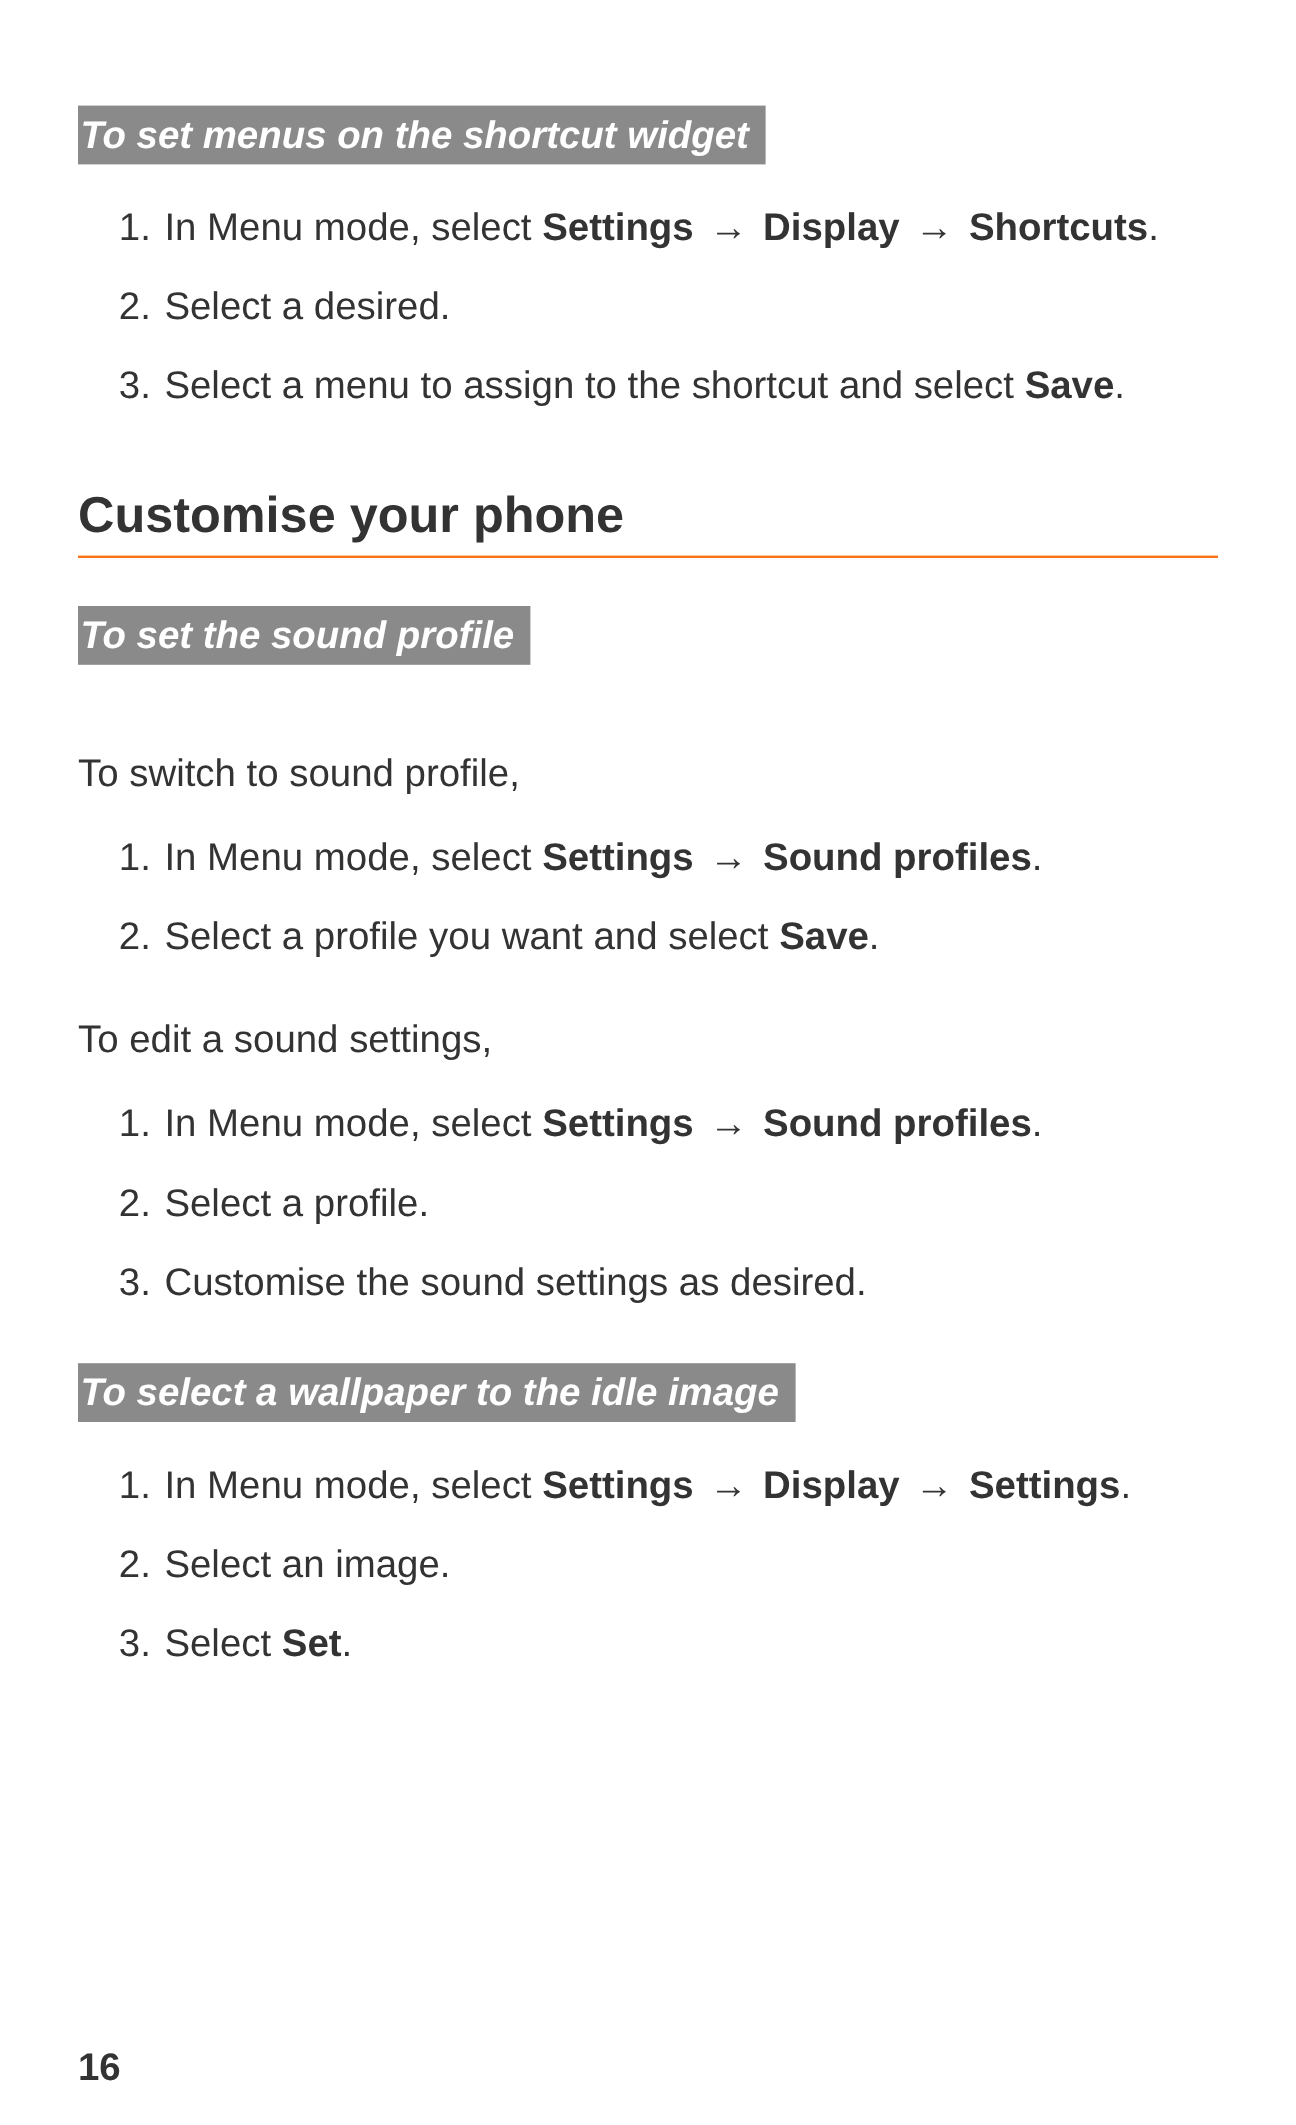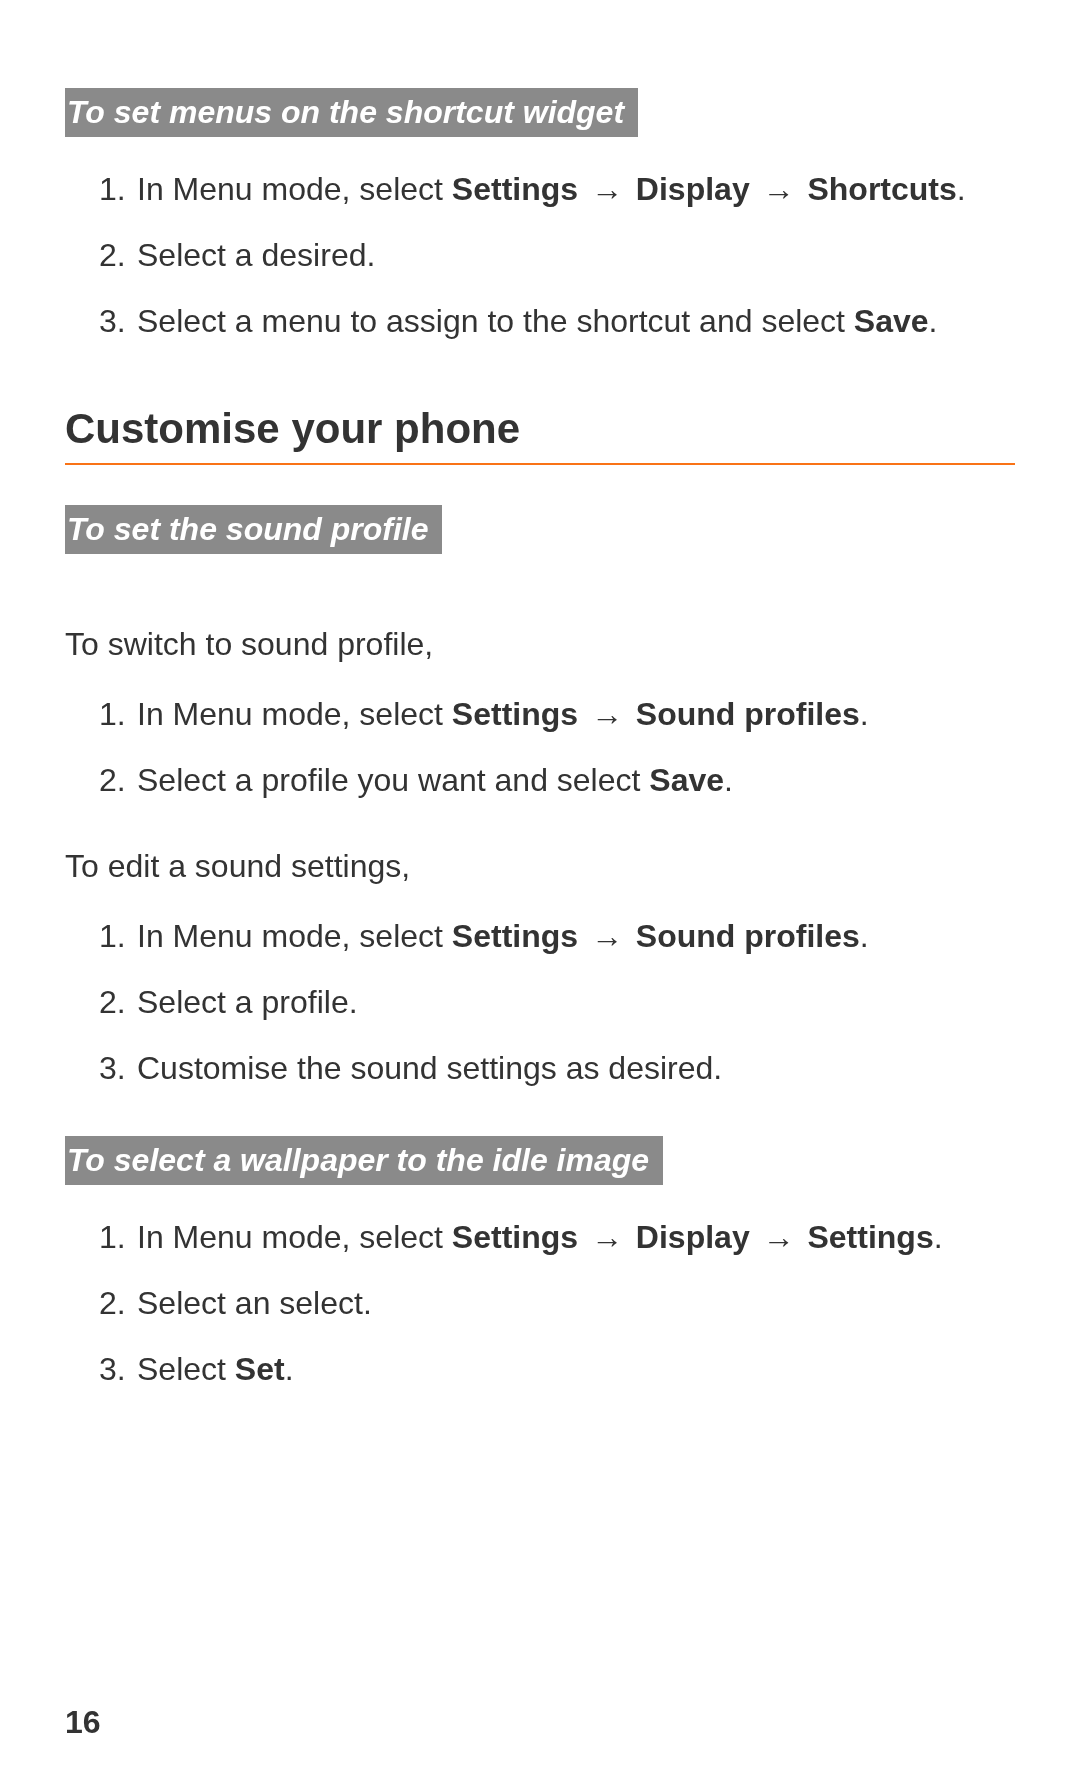--- a/index.html
+++ b/index.html
@@ -149,21 +149,21 @@
 
 <div class="ol" style="margin-bottom:0;">
   <div class="ol-item">
     <span class="ol-num">1.</span>
     <span class="ol-text">
       <span>In Menu mode, select </span><span class="bold">Settings</span> <span class="arrow">→</span> <span class="bold">Display</span> <span class="arrow">→</span> <span class="bold">Settings</span><span>.</span>
     </span>
   </div>
   <div class="ol-item">
     <span class="ol-num">2.</span>
-    <span class="ol-text">Select an select.</span>
+    <span class="ol-text">Select an image.</span>
   </div>
   <div class="ol-item">
     <span class="ol-num">3.</span>
     <span class="ol-text">
       <span>Select </span><span class="bold">Set</span><span>.</span>
     </span>
   </div>
 </div>
 
 <div class="page-num">16</div>

